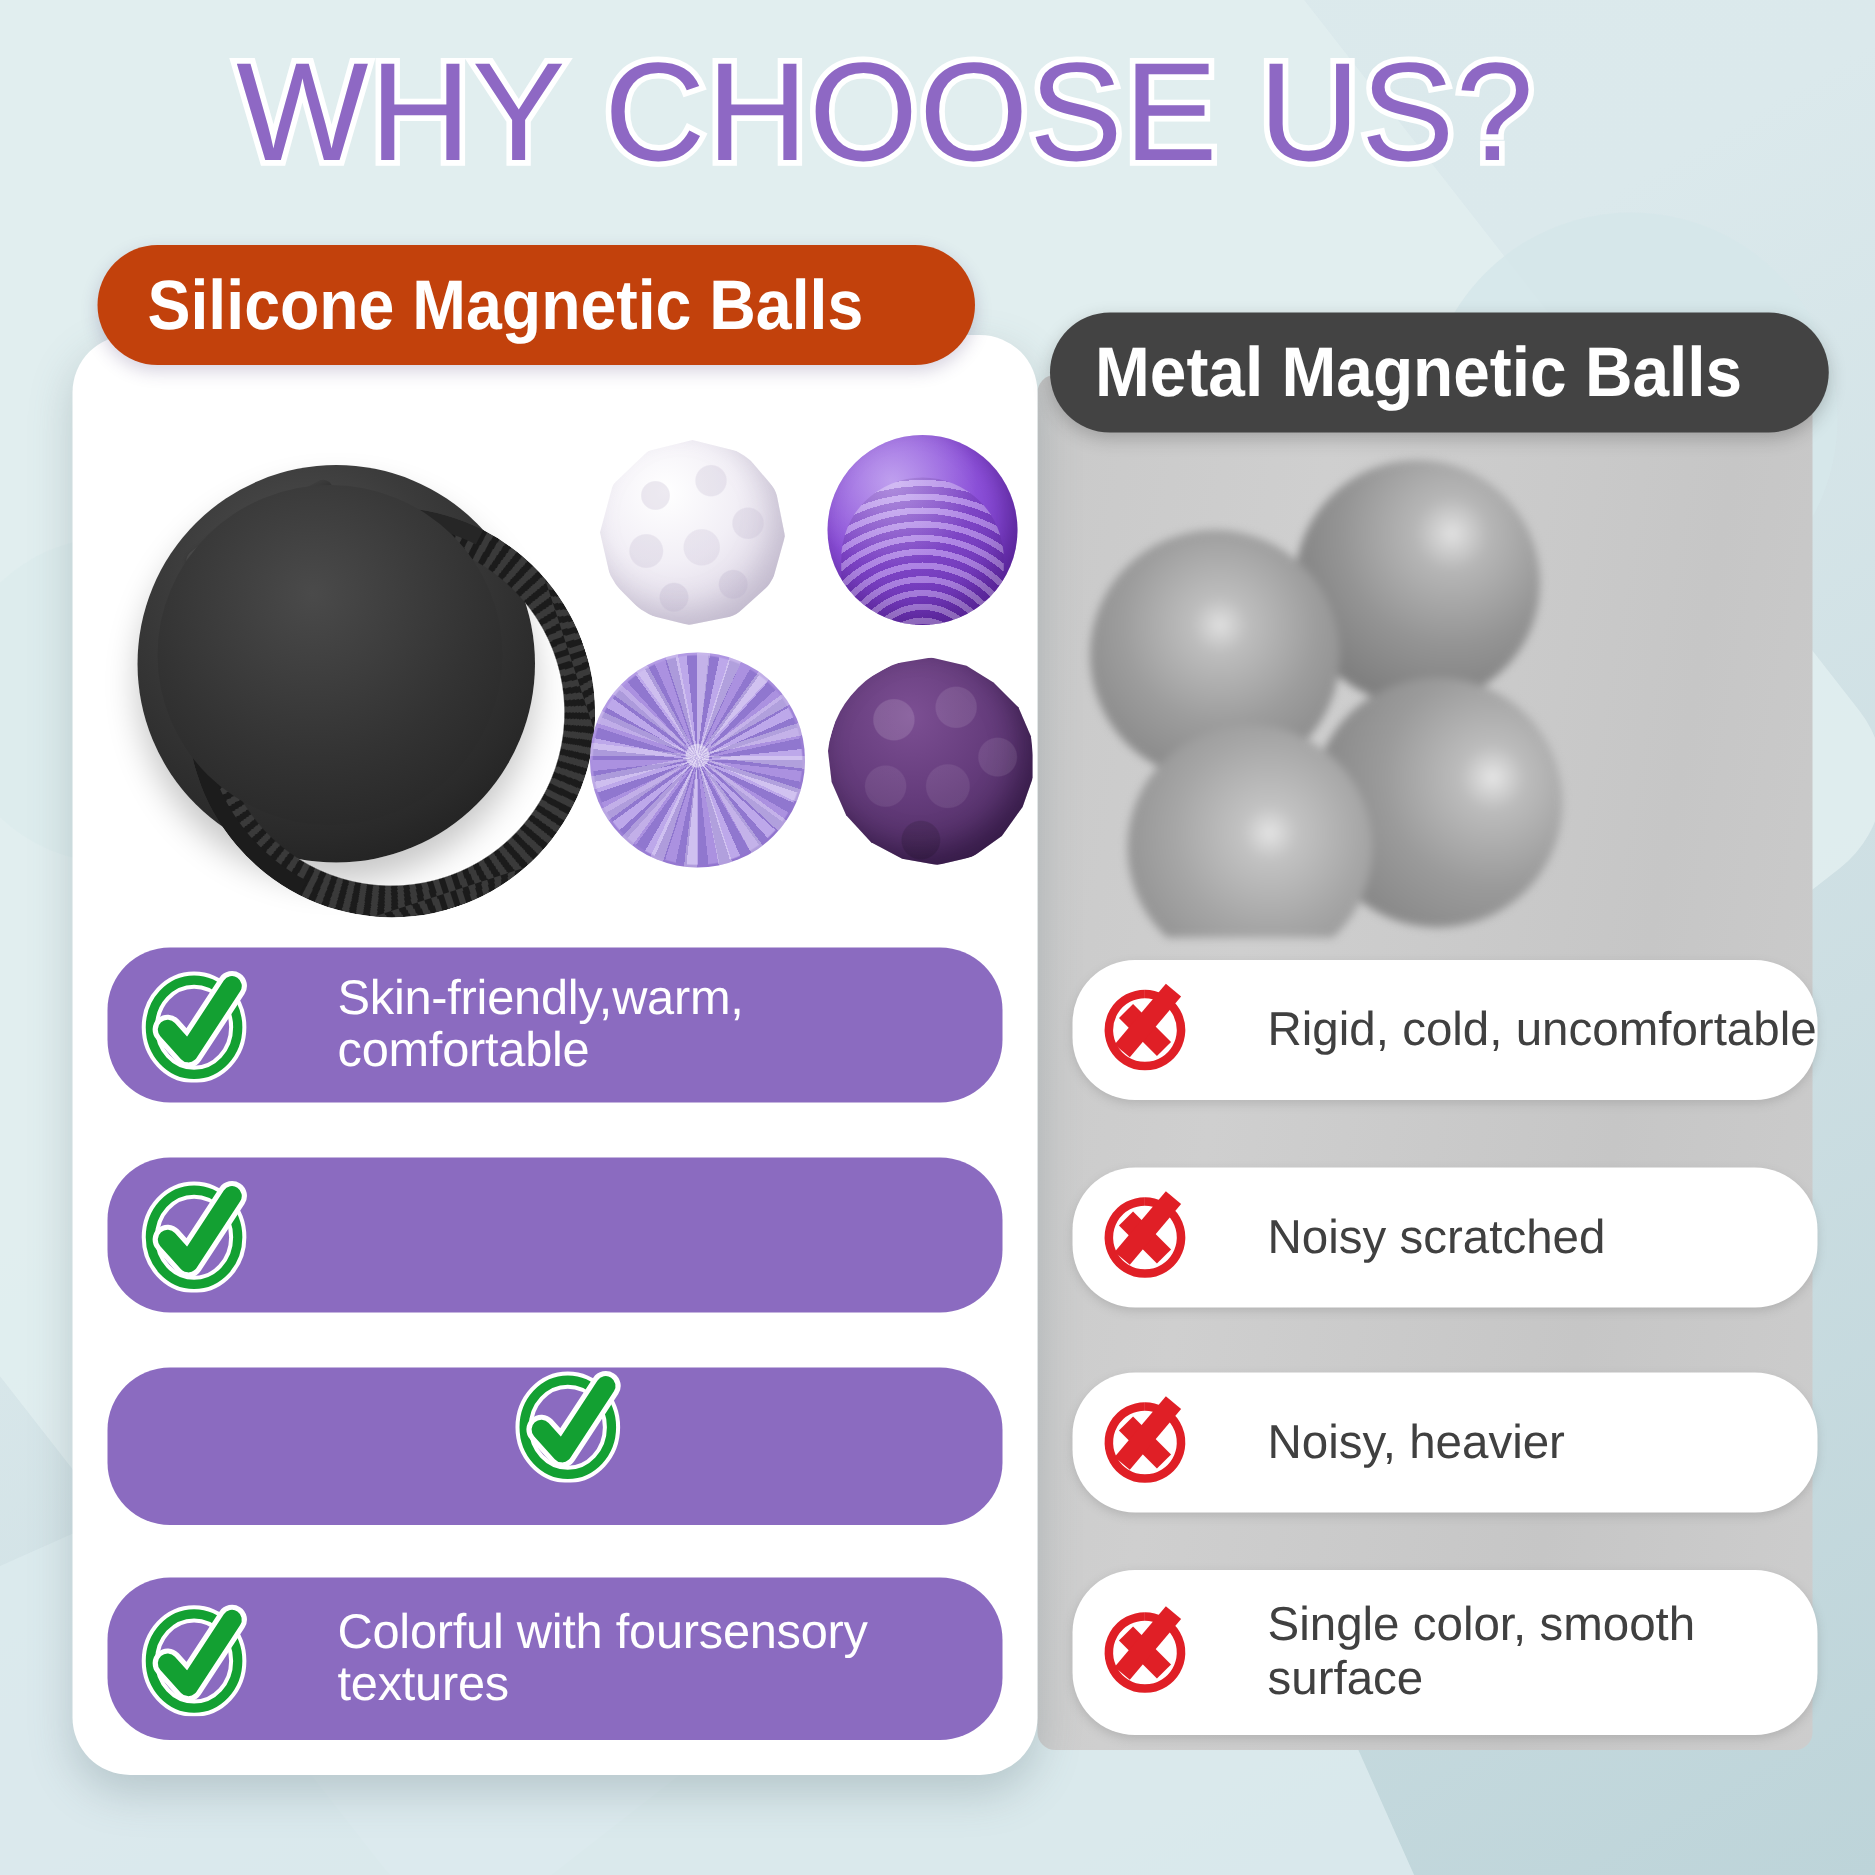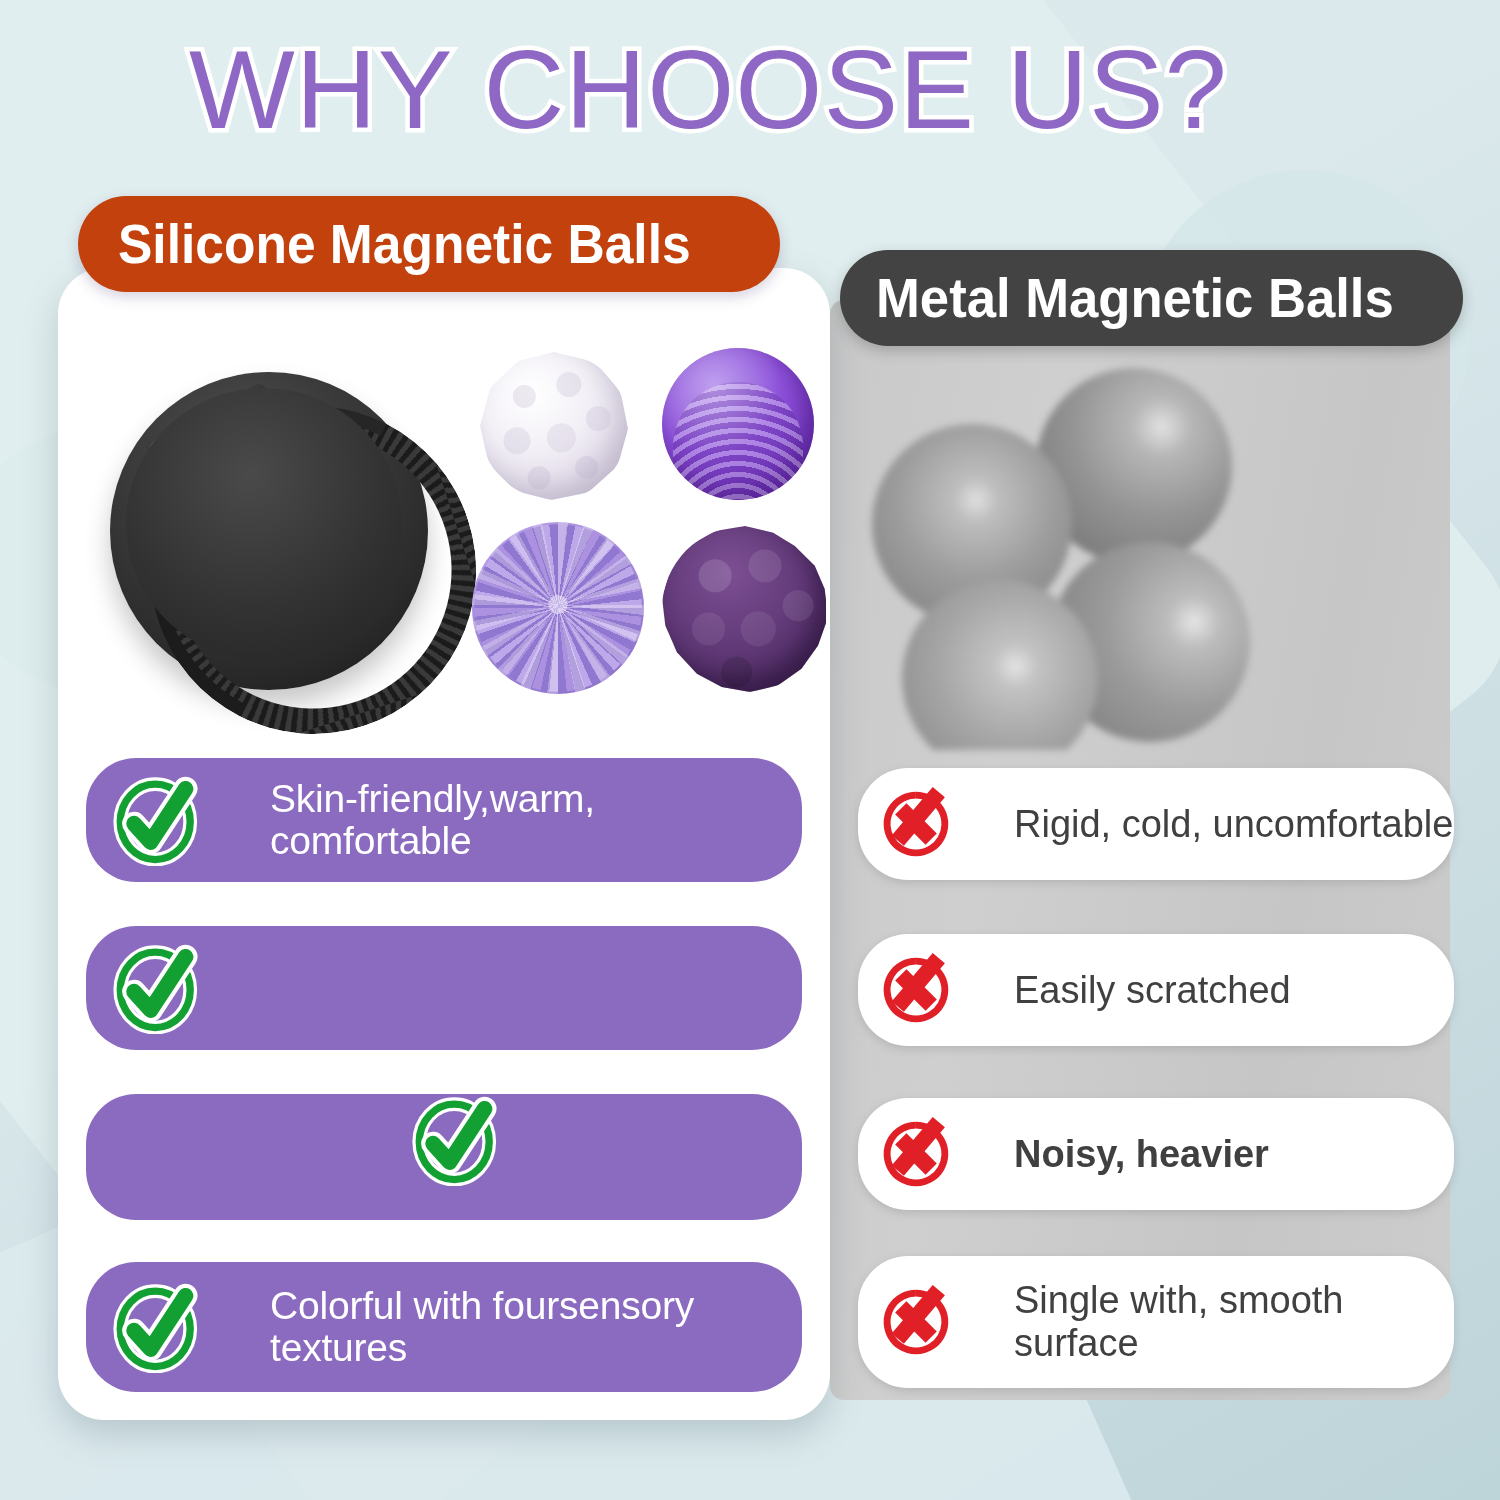--- a/index.html
+++ b/index.html
@@ -235,21 +235,21 @@
   
   .icon-check,.icon-x{flex:0 0 auto;display:block;}
 
   
   #lrow0{top:758px;height:124px;}
   #lrow1{top:926px;height:124px;}
   #lrow2{top:1094px;height:126px;flex-direction:column;}
   #lrow3{top:1262px;height:130px;}
   #rrow0{top:768px;height:112px;}
   #rrow1{top:934px;height:112px;}
-  #rrow2{top:1098px;height:112px;font-weight:bold;}
+  #rrow2{top:1098px;height:112px;}
   #rrow3{top:1256px;height:132px;}
 </style>
 </head>
 <body>
 
 <div id="bg">
   <div class="bg-base"></div>
   <div class="bg-diag"></div>
   <div class="bg-diag2"></div>
   <div class="bg-circle c1"></div>
@@ -336,32 +336,32 @@
   </svg>
   <span class="label">Rigid, cold, uncomfortable</span>
 </div>
 
 <div class="row row-right" id="rrow1">
   <svg class="icon-x" width="76" height="76" viewBox="0 0 100 100">
     <path d="M50 12 A38 38 0 1 1 49.9 12" fill="none" stroke="#e01f26" stroke-width="9"></path>
     <path d="M30 30 L70 70" stroke="#e01f26" stroke-width="21" stroke-linecap="butt"></path>
     <path d="M26 72 L80 8" stroke="#e01f26" stroke-width="21" stroke-linecap="butt"></path>
   </svg>
-  <span class="label">Easily scratched</span>
+  <span class="label">Noisy scratched</span>
 </div>
 
 <div class="row row-right" id="rrow2">
   <svg class="icon-x" width="76" height="76" viewBox="0 0 100 100">
     <path d="M50 12 A38 38 0 1 1 49.9 12" fill="none" stroke="#e01f26" stroke-width="9"></path>
     <path d="M30 30 L70 70" stroke="#e01f26" stroke-width="21" stroke-linecap="butt"></path>
     <path d="M26 72 L80 8" stroke="#e01f26" stroke-width="21" stroke-linecap="butt"></path>
   </svg>
   <span class="label">Noisy, heavier</span>
 </div>
 
 <div class="row row-right" id="rrow3">
   <svg class="icon-x" width="76" height="76" viewBox="0 0 100 100">
     <path d="M50 12 A38 38 0 1 1 49.9 12" fill="none" stroke="#e01f26" stroke-width="9"></path>
     <path d="M30 30 L70 70" stroke="#e01f26" stroke-width="21" stroke-linecap="butt"></path>
     <path d="M26 72 L80 8" stroke="#e01f26" stroke-width="21" stroke-linecap="butt"></path>
   </svg>
-  <span class="label">Single with, smooth surface</span>
+  <span class="label">Single color, smooth surface</span>
 </div>
 
 </body></html>

